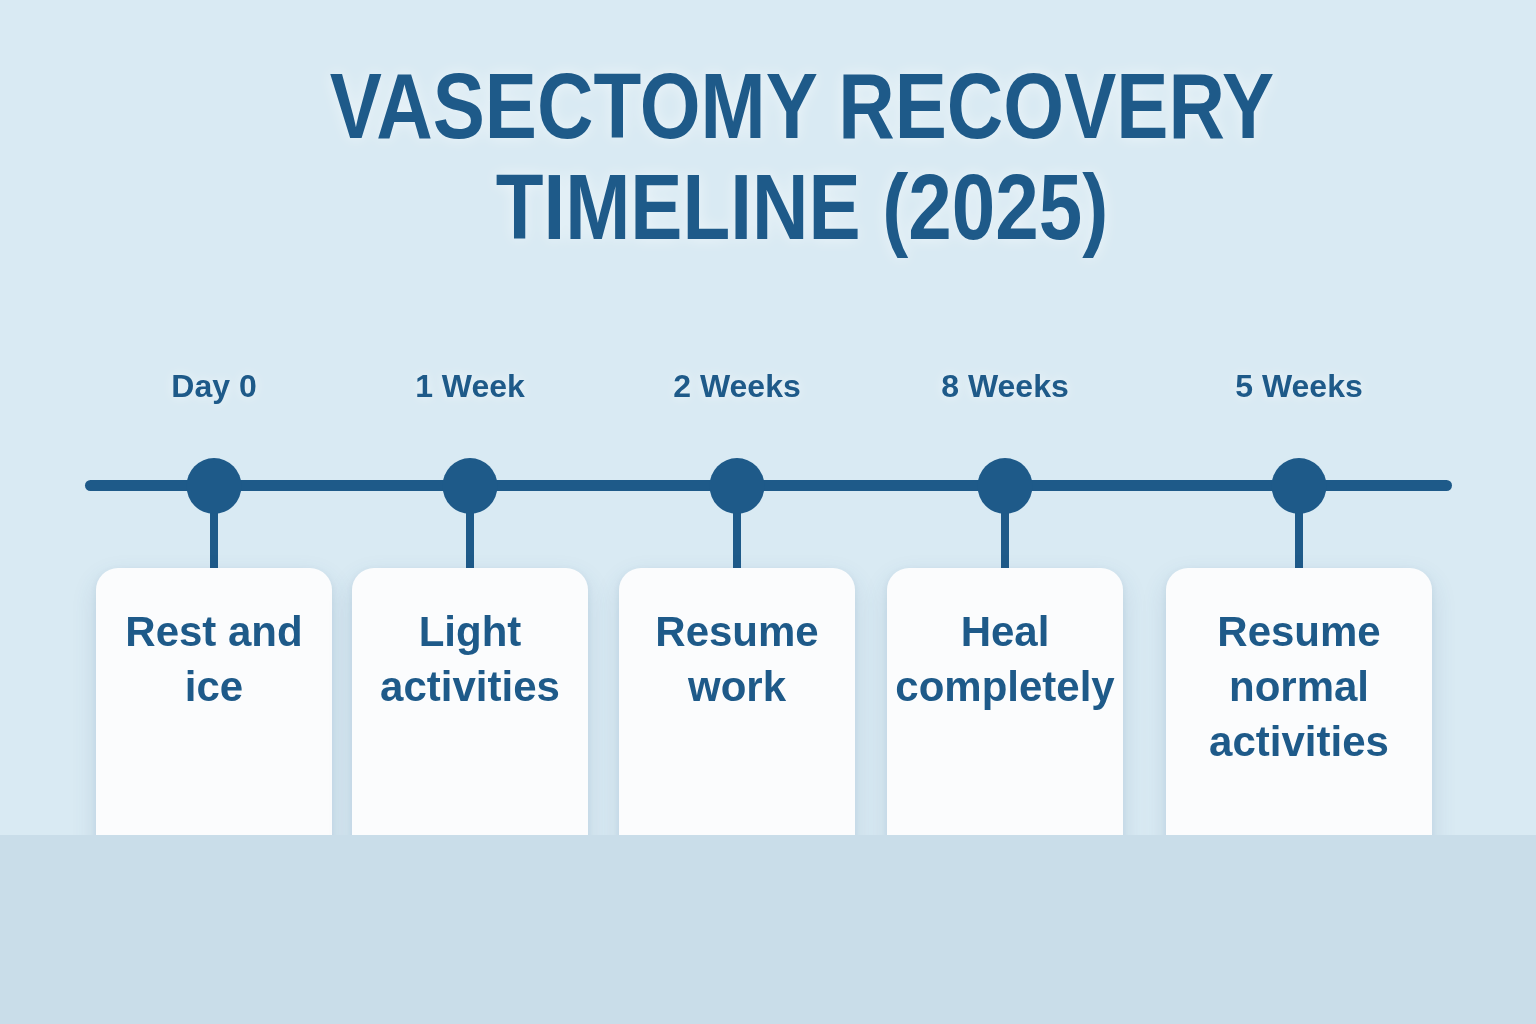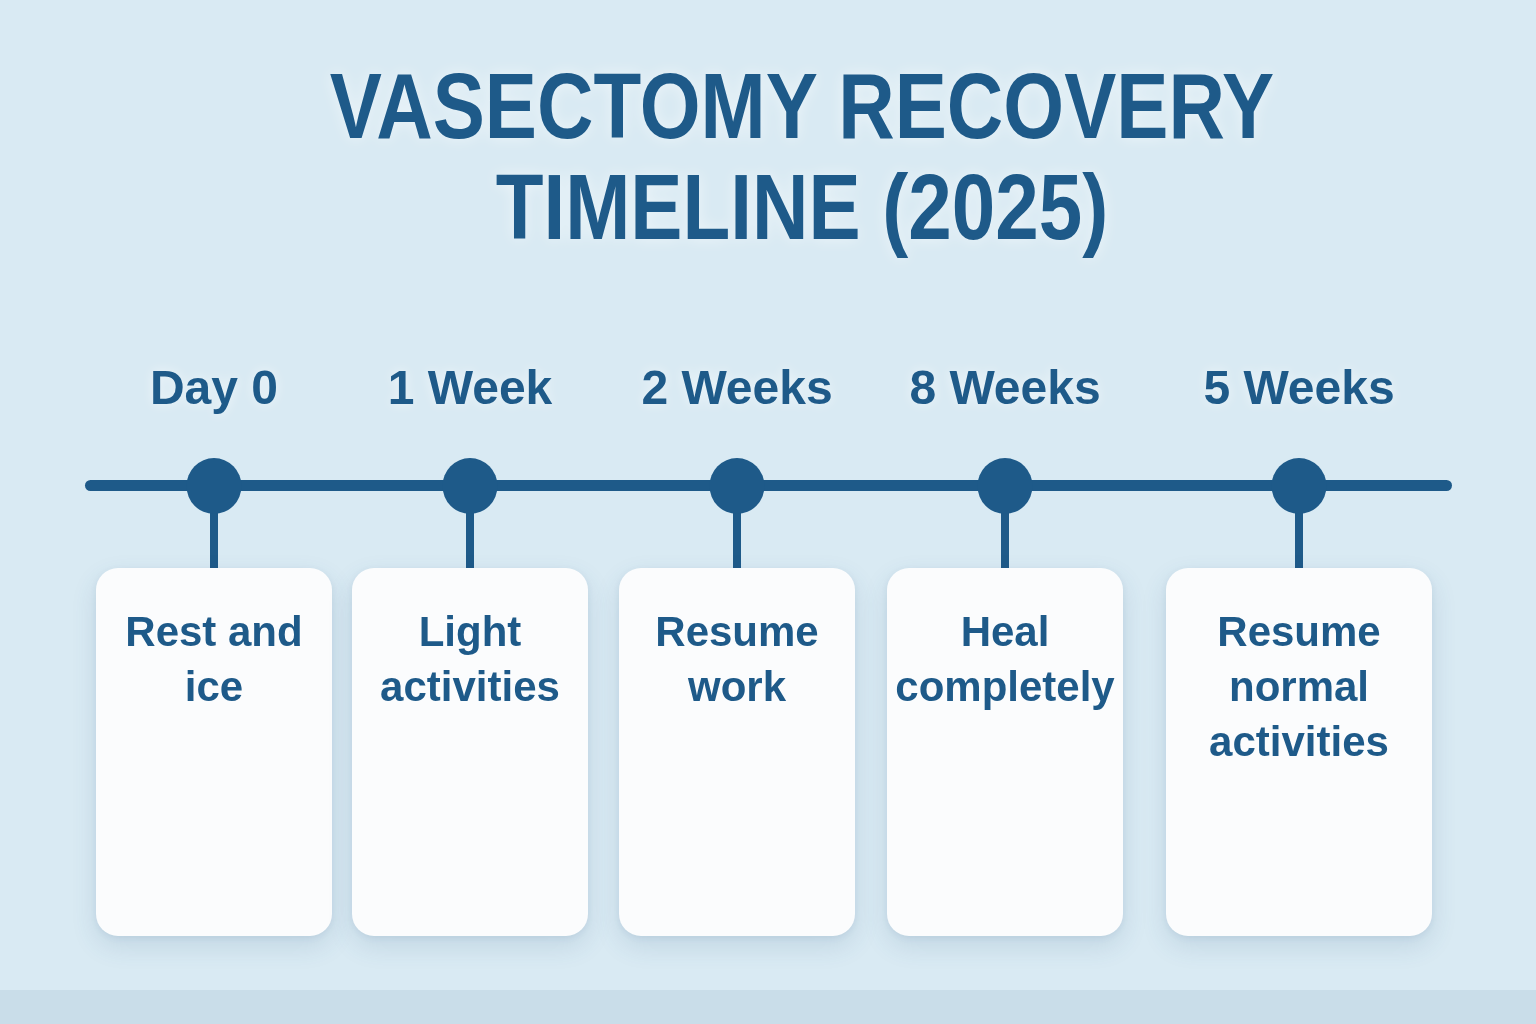--- a/index.html
+++ b/index.html
@@ -1,39 +1,39 @@
 <!DOCTYPE html>
 <html style="--bg: #d9eaf3; --accent: #1e5a89; --card: #fbfcfd;"><head>
 <meta charset="utf-8">
 <style>
   html,body{margin:0;padding:0;background:#c9dde9;}
   .canvas{
-    position:relative;width:1536px;height:990px;overflow:hidden;
+    position:relative;width:1536px;height:835px;overflow:hidden;
     background:var(--bg,#d9eaf3);
     font-family:"Liberation Sans",sans-serif;
     font-weight:bold;color:var(--accent,#1e5a89);
   }
   
   .title{
     position:absolute;left:68px;right:0;top:56px;
     text-align:center;font-size:92px;line-height:101px;
     color:var(--accent,#1e5a89);
     text-shadow:0 0 16px rgba(255,255,255,.55);
   }
   .title .line{display:block;transform:scaleX(.85);}
   
   .axis{
     position:absolute;left:85px;top:480px;width:1367px;height:11px;
     border-radius:6px;background:var(--accent,#1e5a89);
   }
   
   .g1{--x:214px}.g2{--x:470px}.g3{--x:737px}.g4{--x:1005px}.g5{--x:1299px}
   .label{
-    position:absolute;left:var(--x);top:360px;transform:translateX(-50%);
-    font-size:48px;white-space:nowrap;
+    position:absolute;left:var(--x);top:368px;transform:translateX(-50%);
+    font-size:32px;white-space:nowrap;
     text-shadow:0 0 12px rgba(255,255,255,.6);
   }
   .dot{
     position:absolute;left:var(--x);top:458px;transform:translateX(-50%);
     width:55px;height:56px;border-radius:50%;
     background:var(--accent,#1e5a89);
   }
   .connector{
     position:absolute;left:var(--x);top:486px;transform:translateX(-50%);
     width:8px;height:86px;background:var(--accent,#1e5a89);

